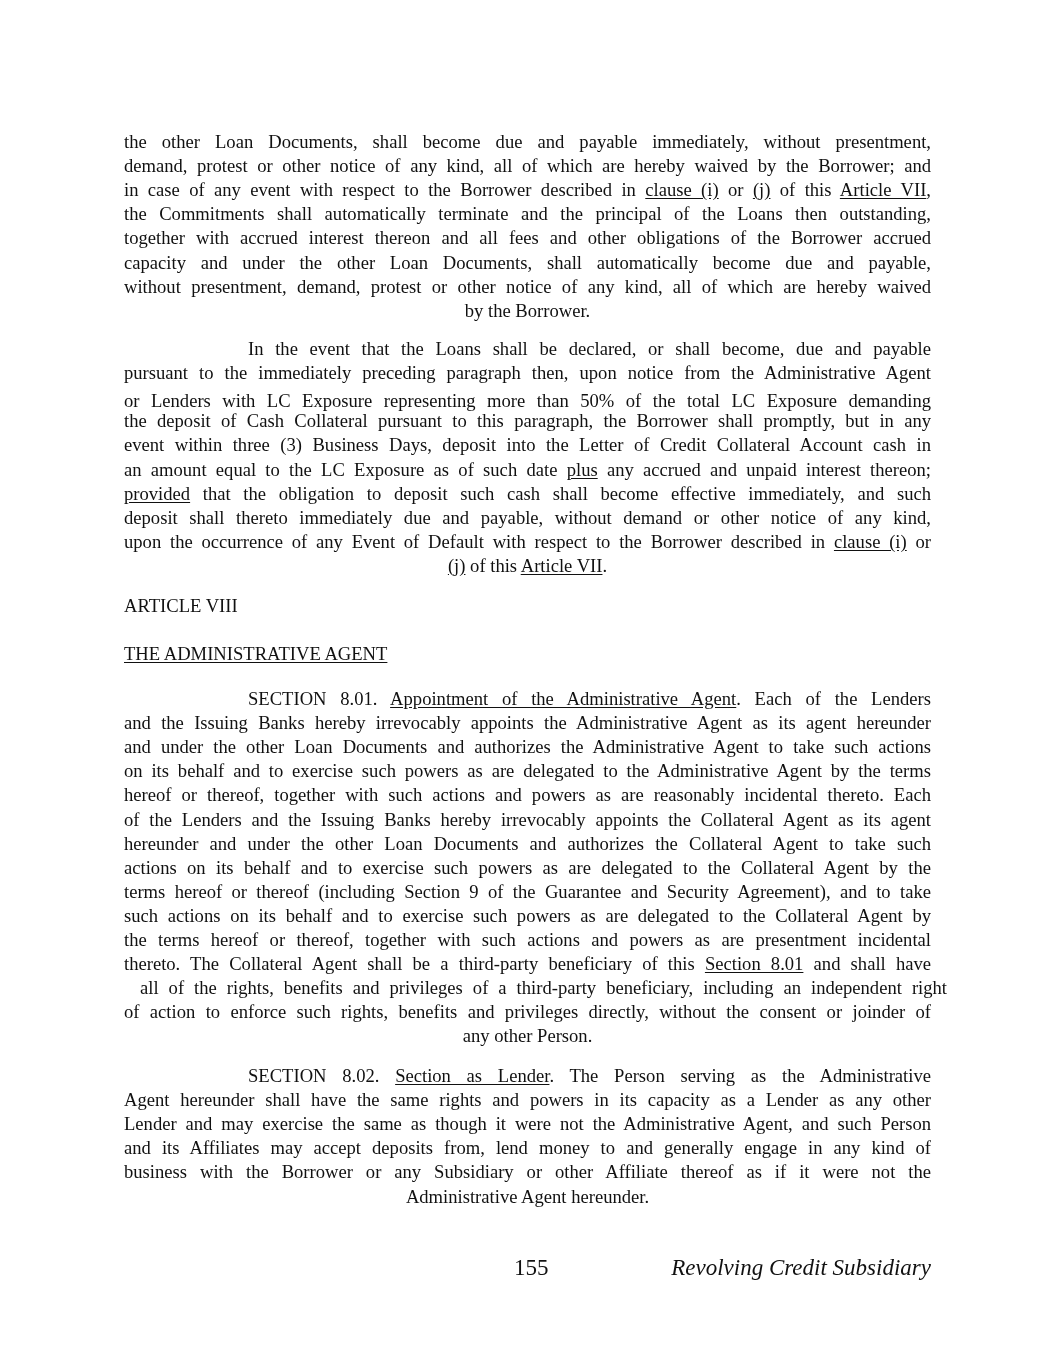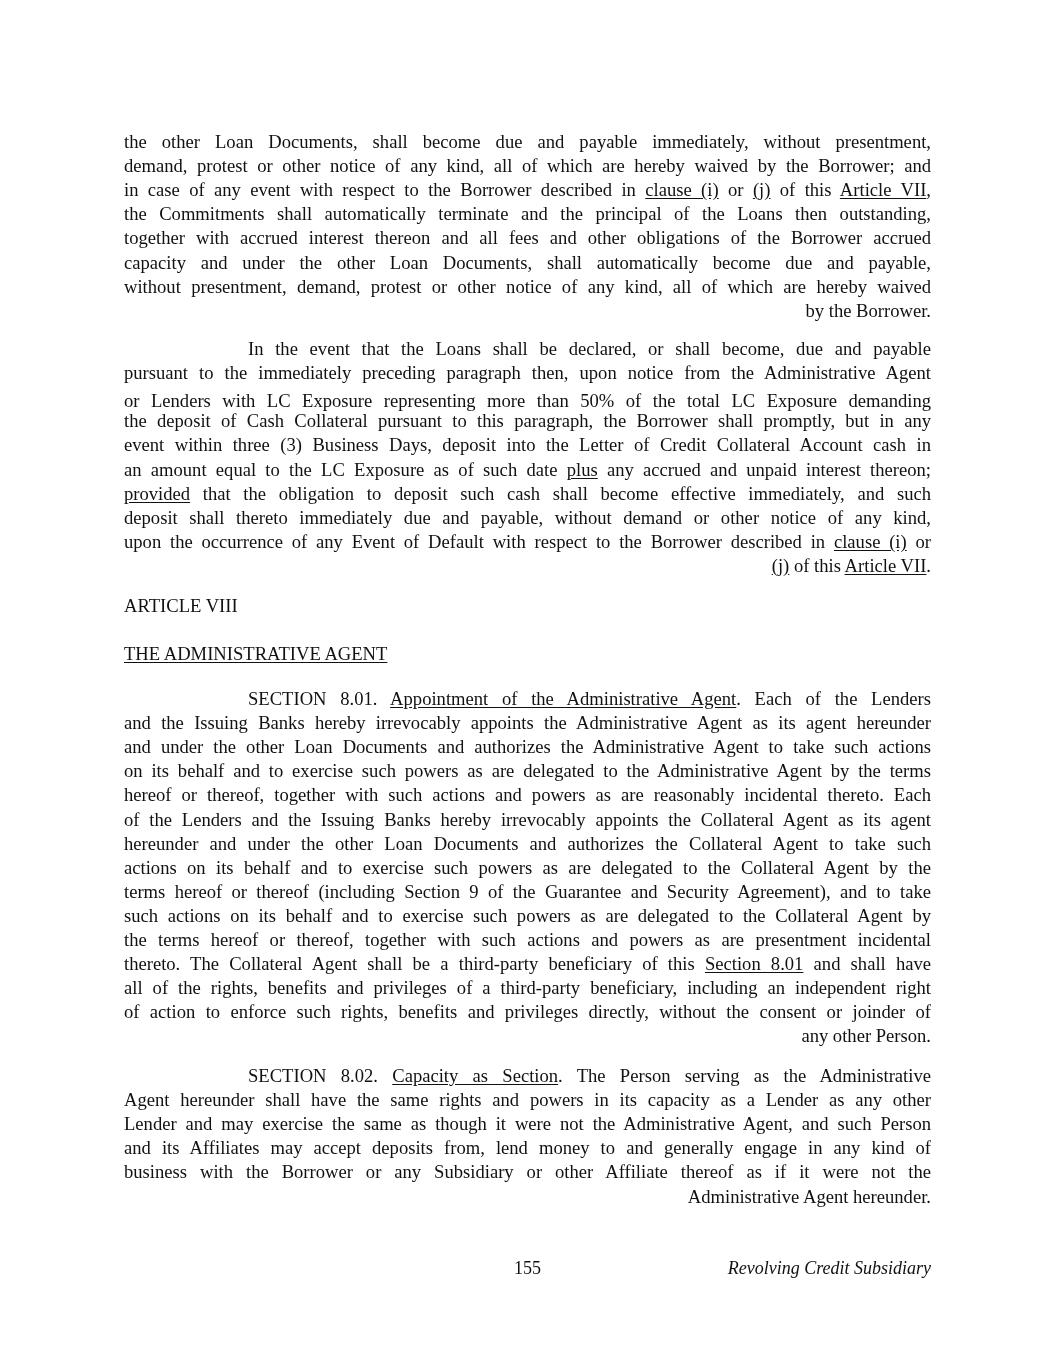--- a/index.html
+++ b/index.html
@@ -2,26 +2,26 @@
 <html><head>
 <meta charset="utf-8">
 <style>
   html, body { margin: 0; padding: 0; background: #ffffff; }
   body { width: 1055px; height: 1365px; position: relative; overflow: hidden; }
   .page { position: absolute; left: 124px; top: 130px; width: 807px;
           font-family: "Liberation Serif", serif; font-size: 18.6px; color: #111111; }
   .line { position: absolute; left: 0; width: 807px; height: 24px; line-height: 24px;
           white-space: nowrap; }
   .j { text-align: justify; text-align-last: justify; }
-  .l { text-align: right; }
+  .l { text-align: center; }
   .c { text-align: left; }
   .ind { padding-left: 124px; box-sizing: border-box; }
   u { text-decoration: underline; text-underline-offset: 2px; }
   .footer { position: absolute; top: 1256px; left: 124px; width: 807px; height: 24px;
-            font-family: "Liberation Serif", serif; font-size: 18px; line-height: 24px; color:#111; }
+            font-family: "Liberation Serif", serif; font-size: 23px; line-height: 24px; color:#111; }
   .pnum { position: absolute; left: 390px; }
   .ftitle { position: absolute; right: 0; font-style: italic; }
 </style>
 </head>
 <body>
 
 <div class="page">
   <div id="p1">
       <div class="line j" style="top: 0px;">the other Loan Documents, shall become due and payable immediately, without presentment,</div>
       <div class="line j" style="top: 24.1px;">demand, protest or other notice of any kind, all of which are hereby waived by the Borrower; and</div>
@@ -52,26 +52,26 @@
       <div class="line j" style="top: 605.2px;">and under the other Loan Documents and authorizes the Administrative Agent to take such actions</div>
       <div class="line j" style="top: 629.3px;">on its behalf and to exercise such powers as are delegated to the Administrative Agent by the terms</div>
       <div class="line j" style="top: 653.4px;">hereof or thereof, together with such actions and powers as are reasonably incidental thereto.  Each</div>
       <div class="line j" style="top: 677.5px;">of the Lenders and the Issuing Banks hereby irrevocably appoints the Collateral Agent as its agent</div>
       <div class="line j" style="top: 701.6px;">hereunder and under the other Loan Documents and authorizes the Collateral Agent to take such</div>
       <div class="line j" style="top: 725.7px;">actions on its behalf and to exercise such powers as are delegated to the Collateral Agent by the</div>
       <div class="line j" style="top: 749.8px;">terms hereof or thereof (including Section 9 of the Guarantee and Security Agreement), and to take</div>
       <div class="line j" style="top: 773.9px;">such actions on its behalf and to exercise such powers as are delegated to the Collateral Agent by</div>
       <div class="line j" style="top: 798px;">the terms hereof or thereof, together with such actions and powers as are presentment incidental</div>
       <div class="line j" style="top: 822.1px;">thereto.  The Collateral Agent shall be a third-party beneficiary of this <u>Section 8.01</u> and shall have</div>
-      <div class="line j" style="top: 846.2px;">all of the rights, benefits and privileges of a third-party beneficiary, including an independent right</div>
+      <div class="line j" style="top: 846.2px; margin-left: 16px;">all of the rights, benefits and privileges of a third-party beneficiary, including an independent right</div>
       <div class="line j" style="top: 870.3px;">of action to enforce such rights, benefits and privileges directly, without the consent or joinder of</div>
       <div class="line l" style="top: 894.4px;">any other Person.</div>
     </div>
   <div id="p4">
-      <div class="line j ind" style="top: 934px;">SECTION 8.02.  <u>Capacity as Section</u>.  The Person serving as the Administrative</div>
+      <div class="line j ind" style="top: 934px;">SECTION 8.02.  <u>Section as Lender</u>.  The Person serving as the Administrative</div>
       <div class="line j" style="top: 958.1px;">Agent hereunder shall have the same rights and powers in its capacity as a Lender as any other</div>
       <div class="line j" style="top: 982.2px;">Lender and may exercise the same as though it were not the Administrative Agent, and such Person</div>
       <div class="line j" style="top: 1006.3px;">and its Affiliates may accept deposits from, lend money to and generally engage in any kind of</div>
       <div class="line j" style="top: 1030.4px;">business with the Borrower or any Subsidiary or other Affiliate thereof as if it were not the</div>
       <div class="line l" style="top: 1054.5px;">Administrative Agent hereunder.</div>
     </div>
 </div>
 
 <div class="footer">
   <span class="pnum">155</span>

